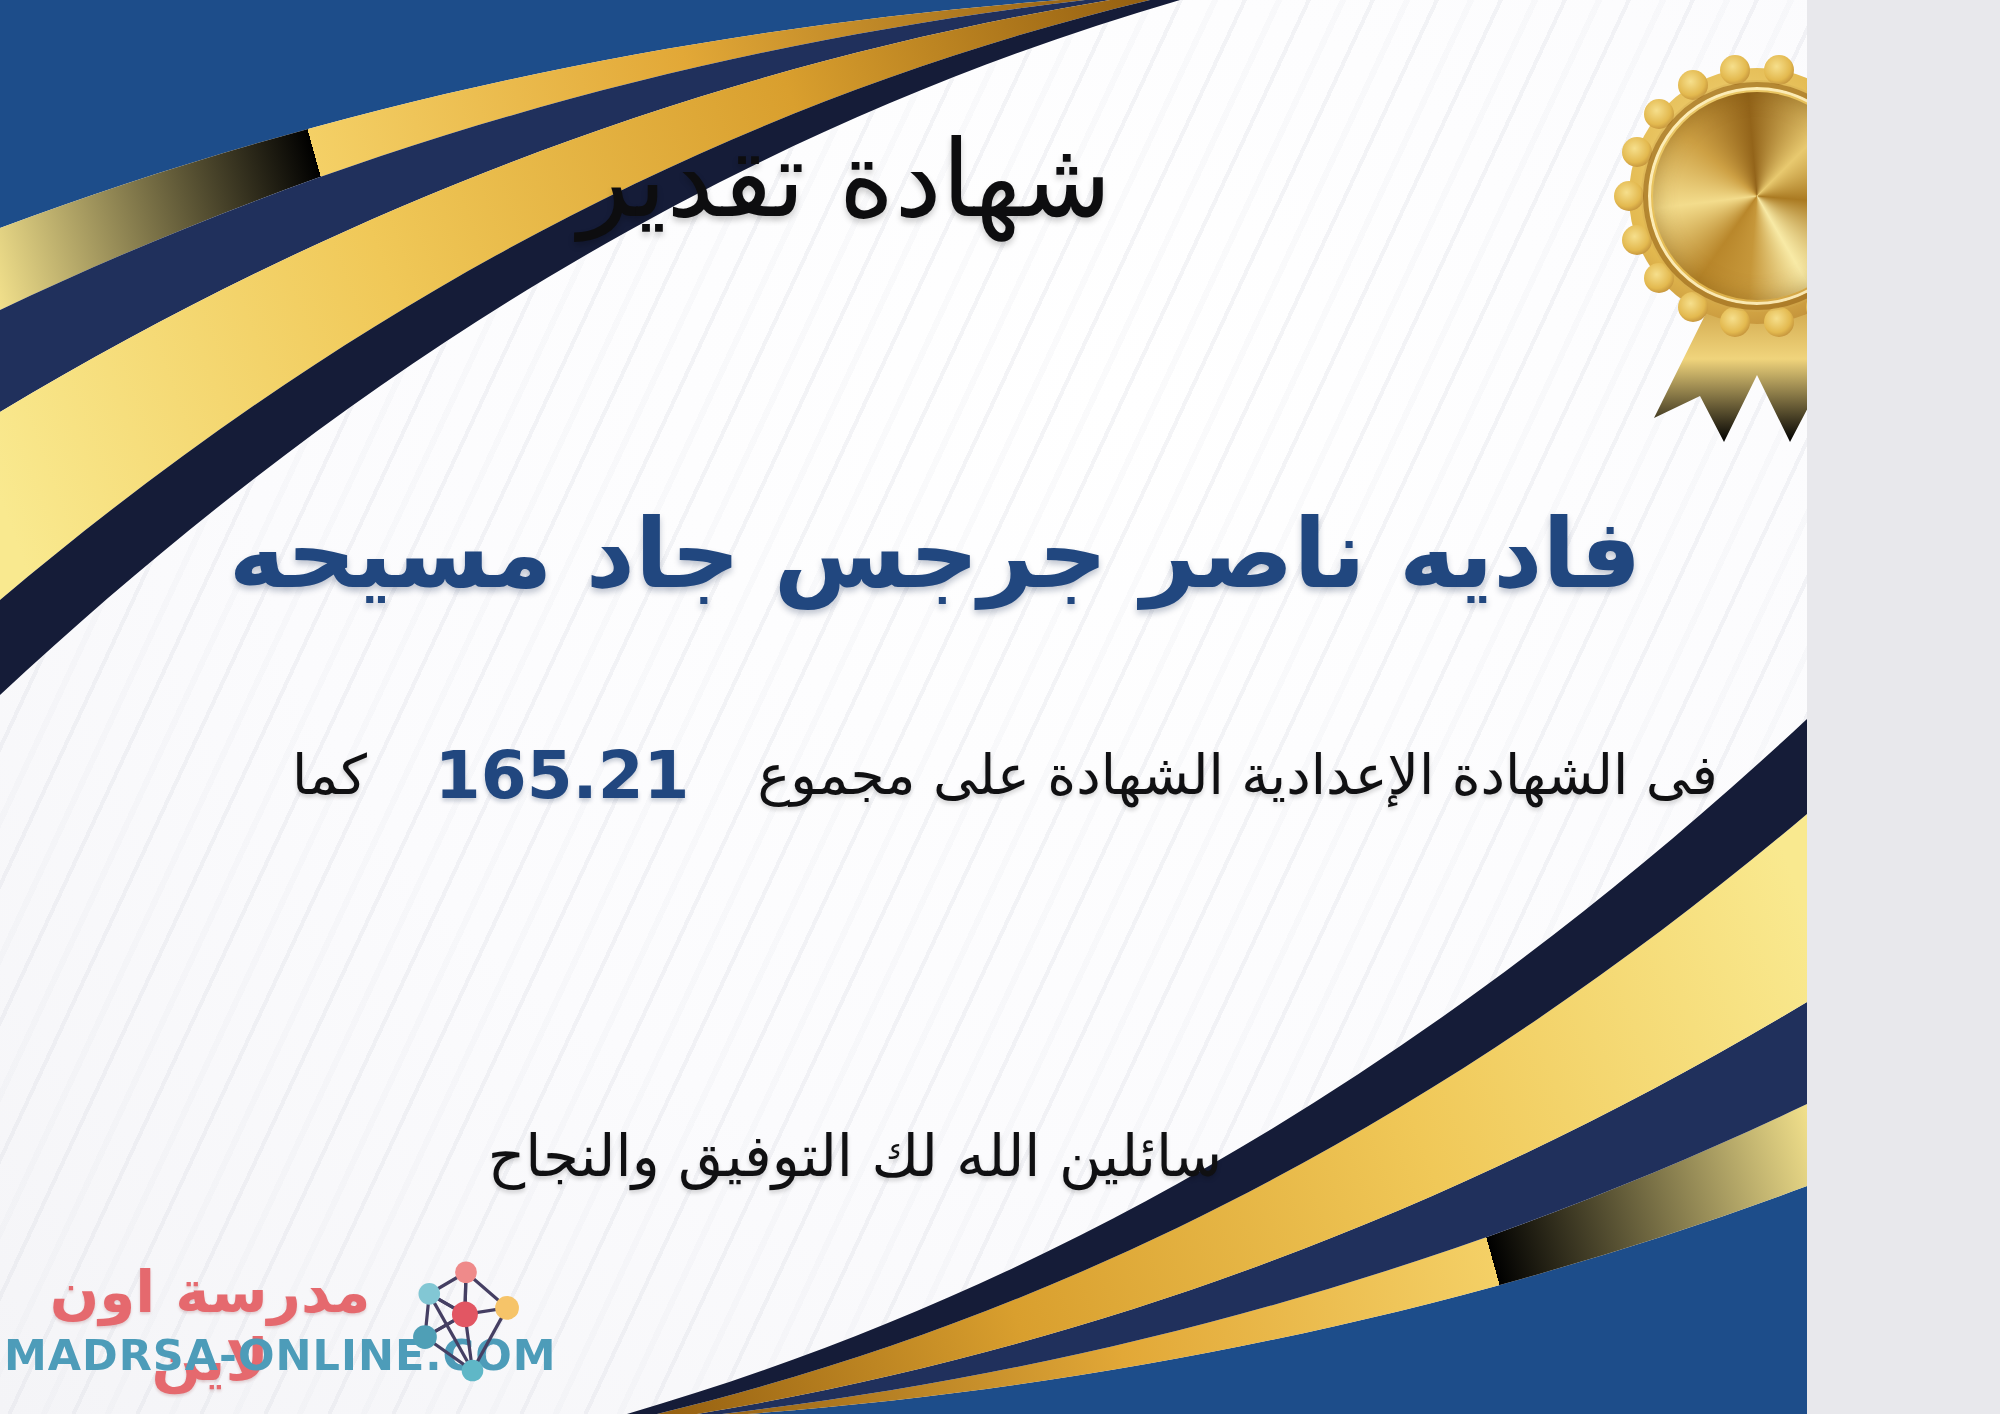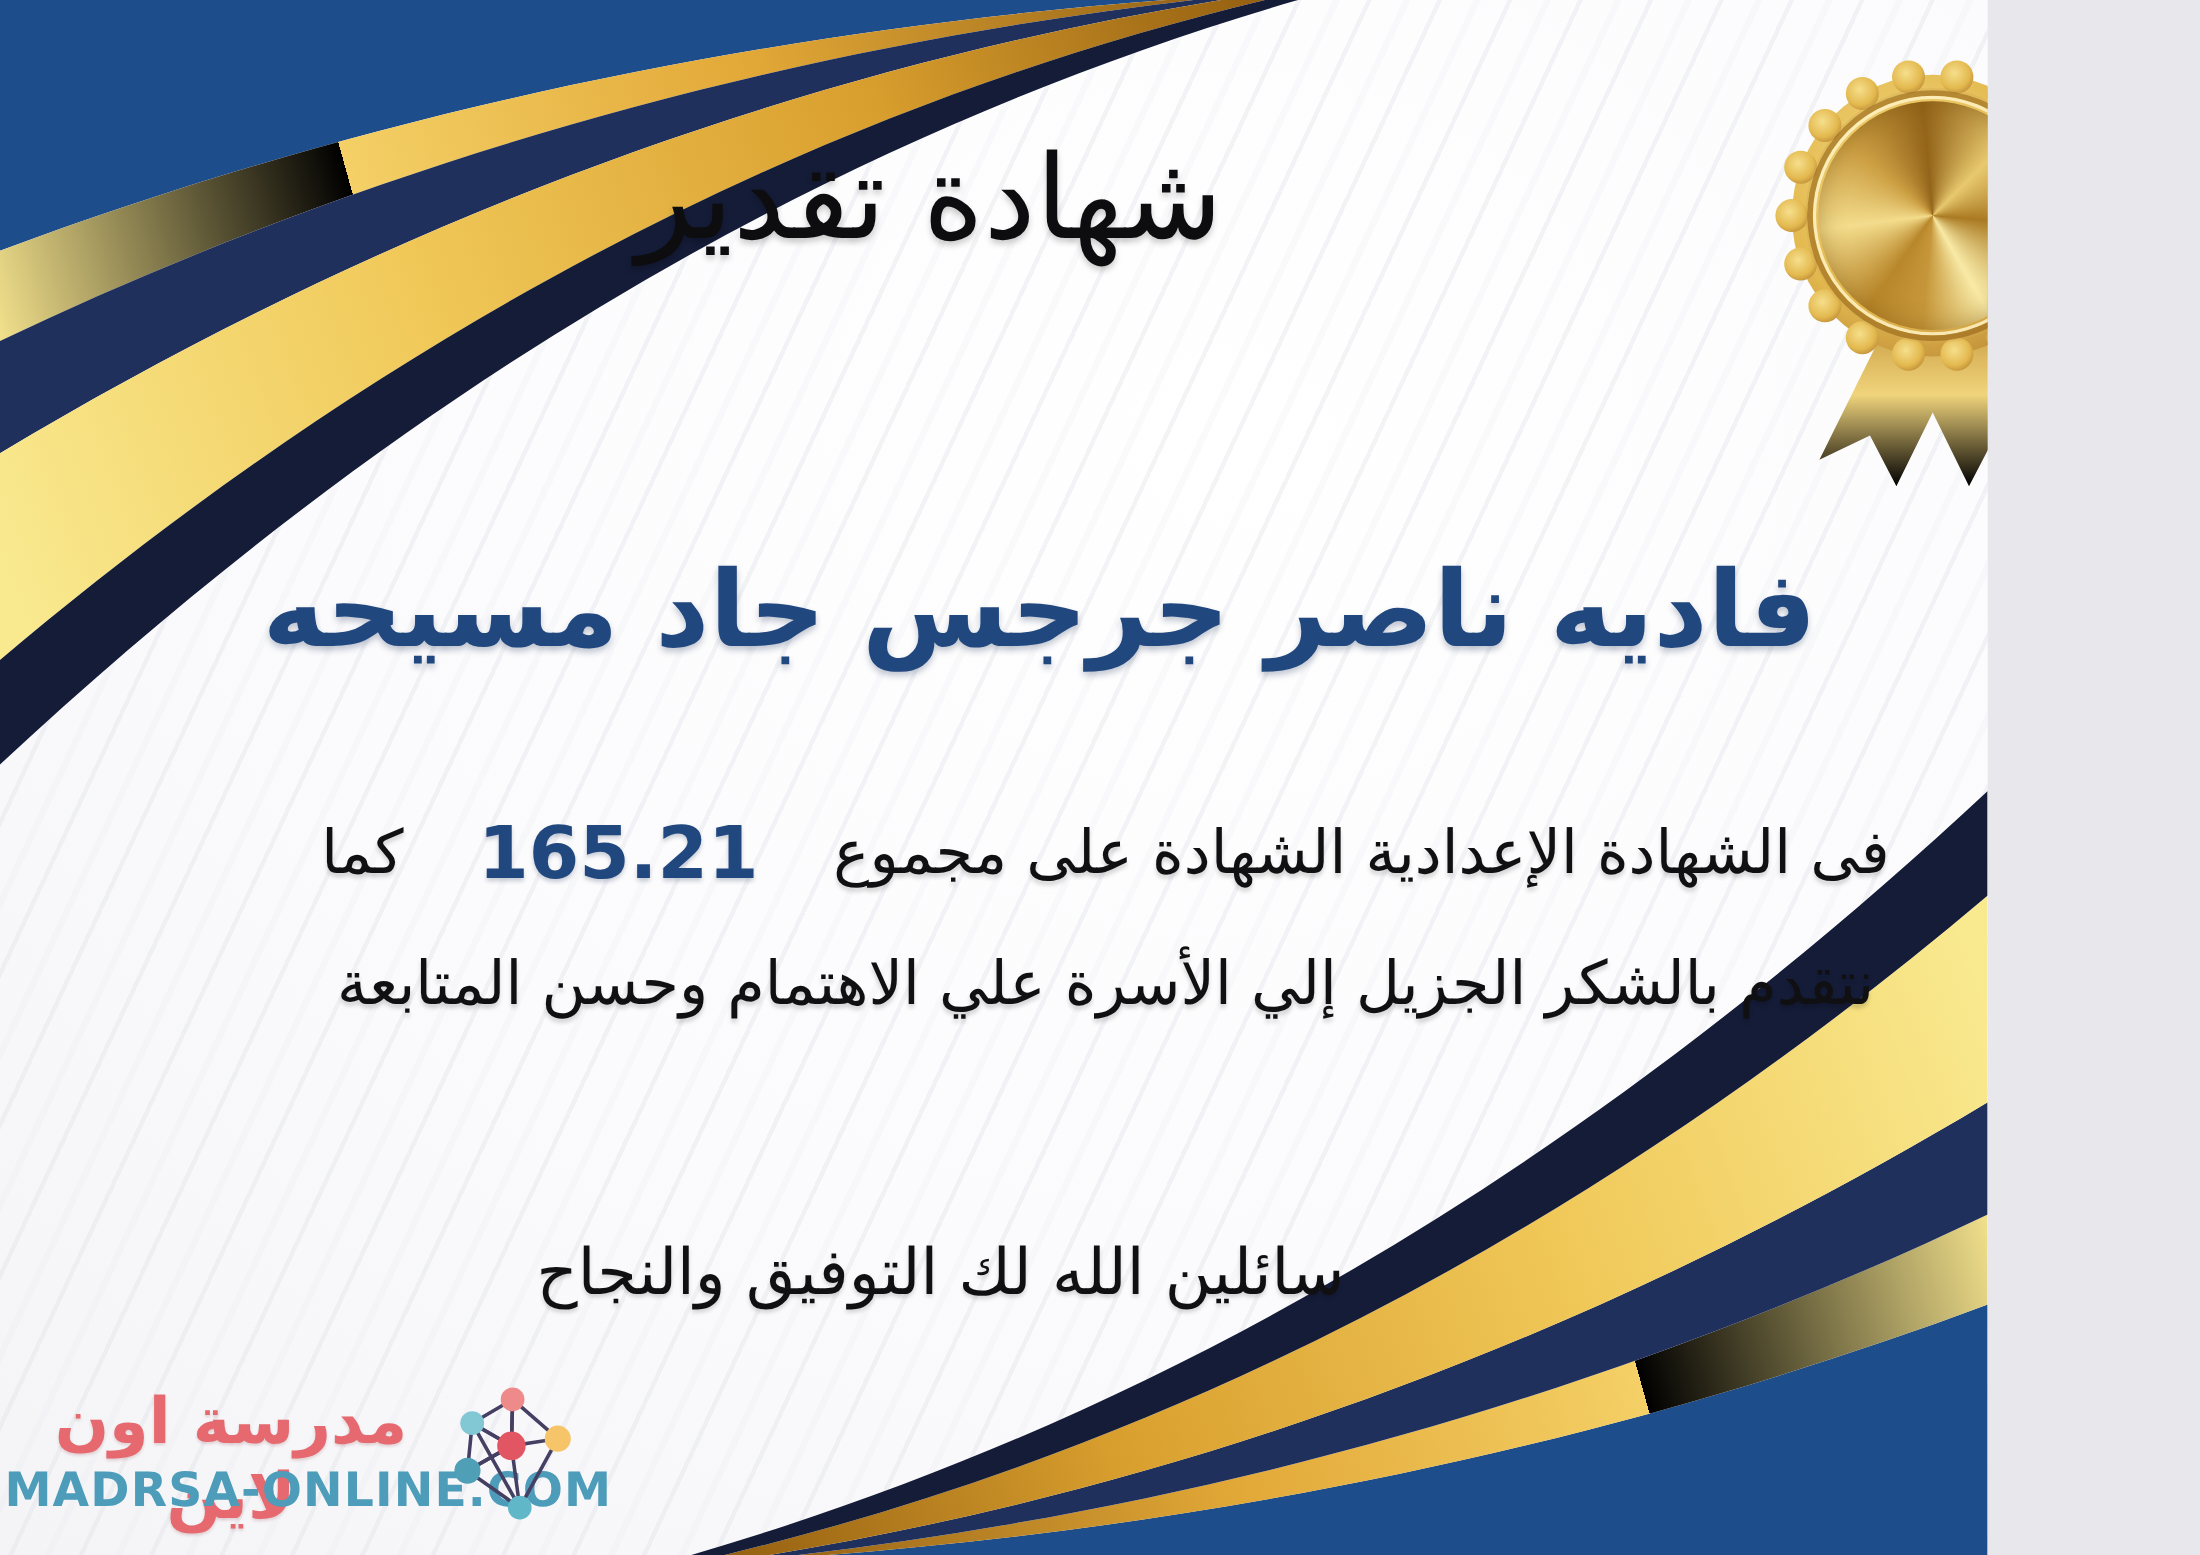--- a/index.html
+++ b/index.html
@@ -20,21 +20,21 @@
   .corner.tl{left:0;top:0;}
   .corner.br{right:0;bottom:0;transform:rotate(180deg);}
   
   .arabic{direction:rtl;unicode-bidi:isolate;}
   .title{
     position:absolute;left:0;top:118px;width:1690px;text-align:center;
     font-size:106px;font-weight:500;color:#0d0d0f;letter-spacing:0;
     text-shadow:0 4px 6px rgba(0,0,0,0.20);
   }
   .student-name{
-    position:absolute;left:10px;top:498px;width:1870px;text-align:center;
+    position:absolute;left:0;top:498px;width:1870px;text-align:center;
     font-size:96px;font-weight:bold;color:#21477f;
     text-shadow:0 4px 6px rgba(10,30,70,0.25);
   }
   .body-text{
     position:absolute;left:30px;top:712px;width:1950px;text-align:center;
     font-size:55px;line-height:1.95;color:#101012;
     text-shadow:0 3px 4px rgba(0,0,0,0.16);
   }
   .body-line{display:block;}
   .score{
@@ -156,21 +156,20 @@
     <div class="medal-disc"></div>
     <div class="medal-ring"></div>
   </div>
 
   <div class="title arabic">شهادة تقدير</div>
 
   <div class="student-name arabic">فاديه ناصر جرجس جاد مسيحه</div>
 
   <div class="body-text arabic">
     <span class="body-line"><span>فى الشهادة الإعدادية الشهادة على مجموع</span><span class="score">165.21</span><span>كما</span></span>
-    <span class="body-line">نتقدم  بالشكر الجزيل إلي الأسرة علي الاهتمام وحسن المتابعة</span>
   </div>
 
   <div class="closing arabic">سائلين الله لك التوفيق  والنجاح</div>
 
   <div>
     <div class="logo-ar">مدرسة اون لاين</div>
     <div class="logo-en">MADRSA-ONLINE.COM</div>
     <svg class="logo-icon" width="108" height="130" viewBox="0 0 100 120">
       <g stroke="#453f63" stroke-width="3" fill="none">
         <path d="M50,13 L16,33 L49,52 Z"></path>

